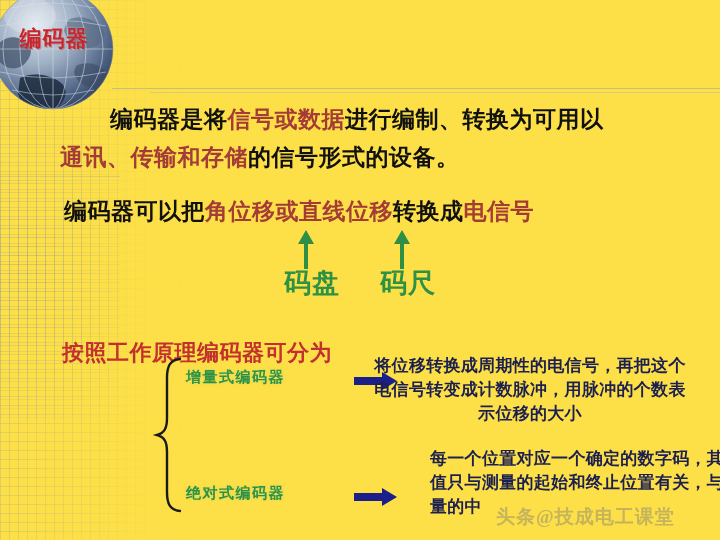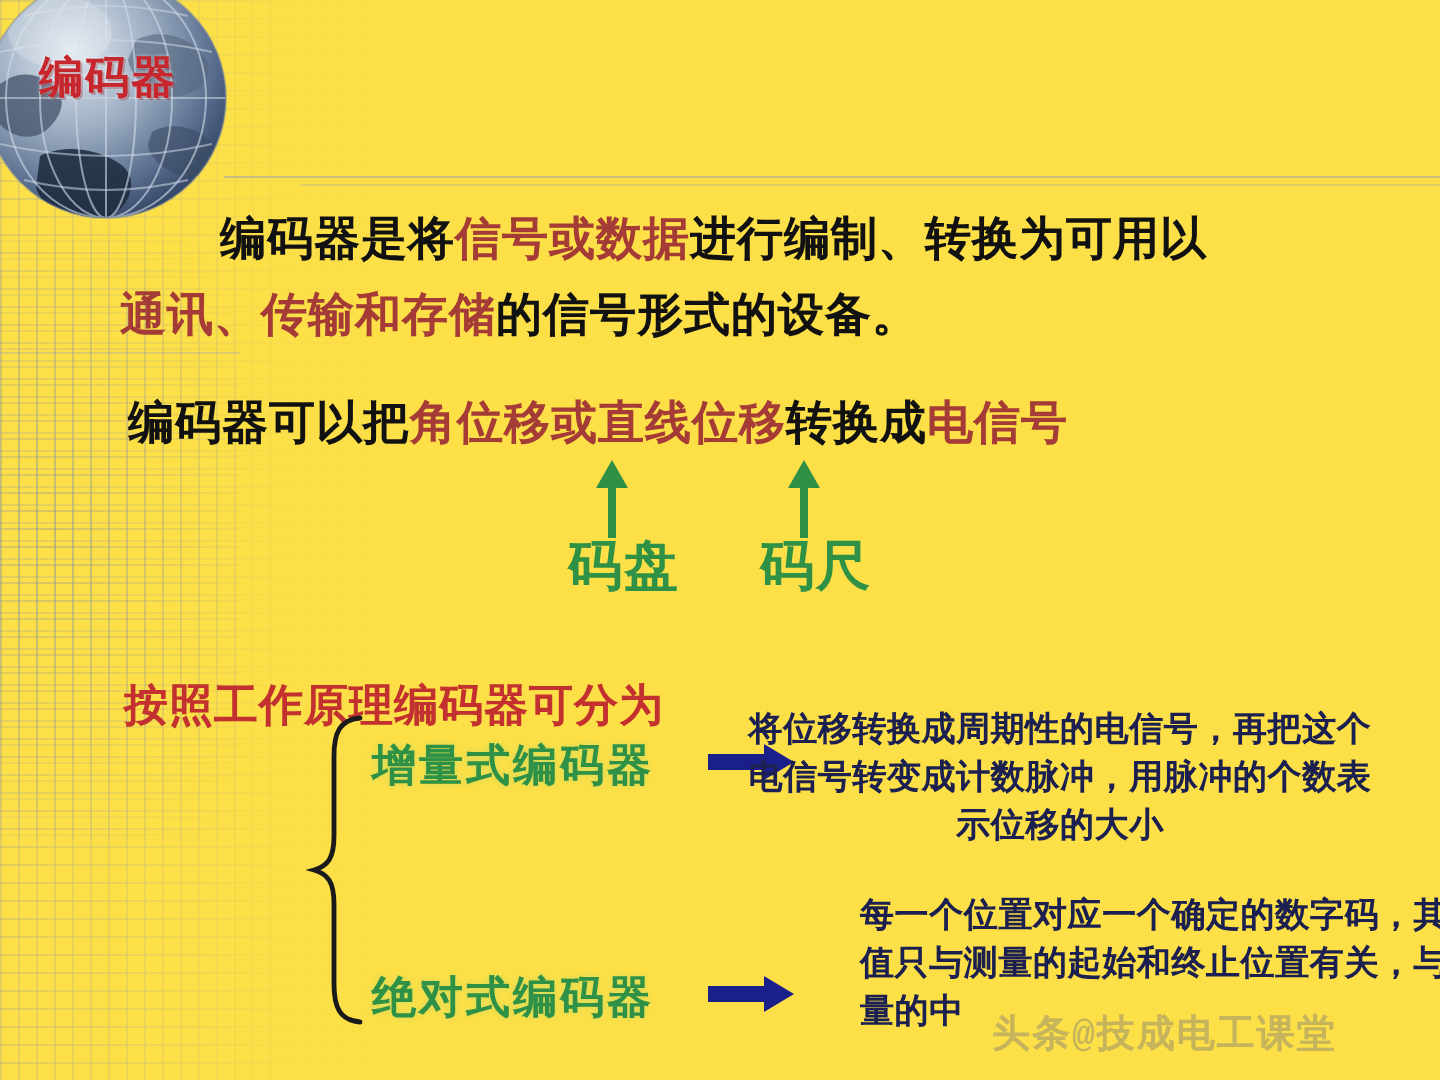--- a/index.html
+++ b/index.html
@@ -82,41 +82,41 @@
   .blk  { color: #111111; }
   .red  { color: #a43b37; }
   .crim { color: #c2302f; }
   .grn  { color: #2f9146; }
   .navy { color: #1c2050; }
 
   .para { font-size: 23px; font-weight: 700; letter-spacing: .5px; }
   .line2 { font-size: 23px; font-weight: 700; letter-spacing: .5px; }
   .lbl-grn { font-size: 27px; font-weight: 700; letter-spacing: 1px; }
   .head-red { font-size: 22px; font-weight: 700; letter-spacing: .5px; }
-  .enc-lbl { font-size: 22px; font-weight: 700; letter-spacing: 1.5px;
+  .enc-lbl { font-size: 15px; font-weight: 700; letter-spacing: 1.5px;
              text-shadow: 0 0 3px rgba(120,210,140,.35); }
   .desc { font-size: 17px; font-weight: 700; line-height: 24px;
           letter-spacing: .3px; white-space: normal; }
 
   
   .uparrow { position: absolute; pointer-events: none; }
   .rarrow  { position: absolute; pointer-events: none; }
 
   
   .brace { position: absolute; pointer-events: none; }
 
   
   .watermark {
     position: absolute;
     left: 496px; top: 504px;
     font-size: 19px;
     font-weight: 700;
     letter-spacing: 1px;
     color: rgba(120,120,120,0.42);
-    font-family: Liberation Mono, monospace;
+    font-family: Liberation Serif, serif;
     white-space: nowrap;
     pointer-events: none;
   }
 </style>
 </head>
 <body>
 
 <div id="slide">
 
   <div class="bg-mesh"></div>

